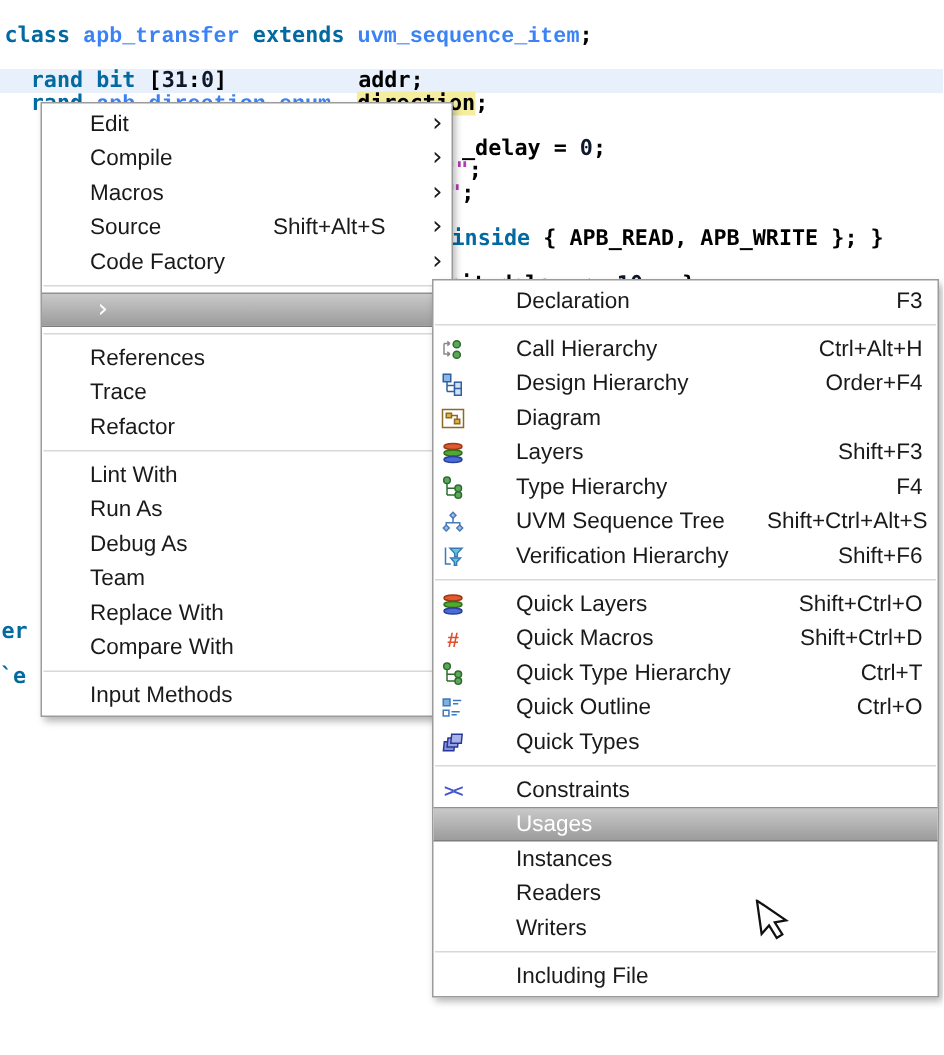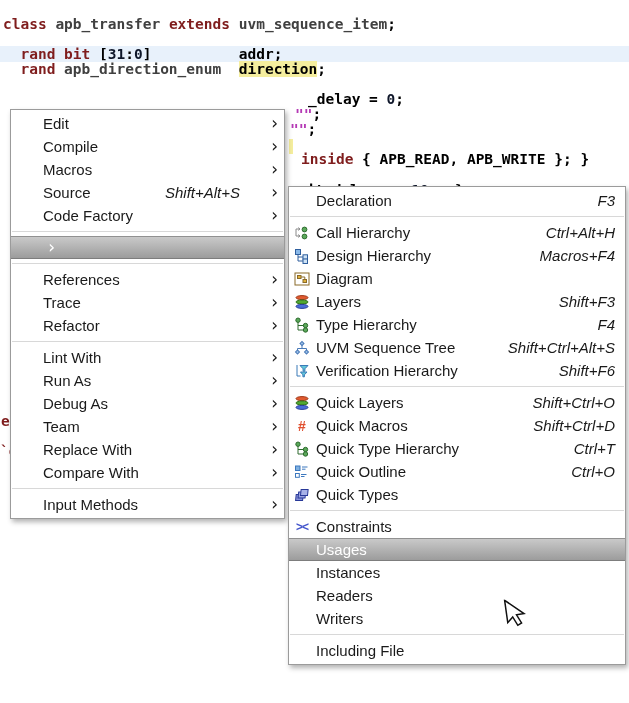--- a/index.html
+++ b/index.html
@@ -4,40 +4,40 @@
 <style>
   html,body{margin:0;padding:0;}
   #screen{position:relative;width:629px;height:703px;background:#ffffff;overflow:hidden;
           font-family:"Liberation Sans",sans-serif;}
 
   
   .code{position:absolute;font-family:"DejaVu Sans Mono",monospace;font-weight:bold;
         font-size:14.5px;line-height:15px;white-space:pre;color:#000;z-index:1;}
   #main-code{left:3px;top:2px;}
   .codeline{height:15px;}
-  .kw{color:#7f1d1d;}
-  .ty{color:#404040;}
+  .kw{color:#0369a1;}
+  .ty{color:#3b82f6;font-family:Liberation Mono, monospace;}
   .num{color:#0f172a;}
   .str{color:#b53ab5;}
   .pl{color:#000000;}
   .occ{background:#f5ee9e;}
   #line4-bg{position:absolute;left:0;top:46px;width:629px;height:16px;background:#e8f1fb;z-index:0;}
   #occ-sliver{position:absolute;left:289px;top:139px;width:4px;height:15px;background:#f5ee9e;z-index:1;}
 
   
   .menu{position:absolute;background:#ffffff;border:1px solid #9b9b9b;
         box-shadow:2px 3px 5px rgba(0,0,0,0.30);padding:2px 0;box-sizing:border-box;}
-  #left-menu{left:10px;top:68px;width:275px;z-index:10;margin-top:41px;}
+  #left-menu{left:27px;top:68px;width:275px;z-index:10;}
   #sub-menu{left:288px;top:186px;width:338px;z-index:20;}
 
   .mi{height:23px;display:flex;align-items:center;font-size:15px;color:#1a1a1a;
       padding:0 6px 0 32px;box-sizing:border-box;}
-  #sub-menu .mi{padding:0 10px 0 5px;}
+  #sub-menu .mi{padding:0 10px 0 5px;gap:28px;}
   .ml{flex:1;white-space:nowrap;}
-  .ms{white-space:nowrap;font-style:italic;}
+  .ms{white-space:nowrap;}
   #left-menu .ms:not(:empty){margin-right:26px;}
   .ma{width:12px;text-align:right;font-size:17px;line-height:1;color:#1a1a1a;
       font-family:"DejaVu Sans",sans-serif;}
   .sic{width:16px;height:16px;margin-right:6px;flex:none;display:flex;
        align-items:center;justify-content:center;}
   .sic svg{display:block;}
   .hl{background:linear-gradient(#c9c9c9,#9c9c9c);color:#ffffff;
       border-top:1px solid #919191;border-bottom:1px solid #7d7d7d;}
   .hl .ma{color:#ffffff;}
   .sep{border-top:1px solid #d8d8d8;margin:4px 1px;height:0;}
@@ -173,21 +173,21 @@
     <div class="mi">
         <span class="sic">
           <svg width="16" height="16" viewBox="0 0 16 16" fill="none">
             <rect x="1.5" y="1.5" width="5" height="5" fill="#89b8e8" stroke="#2f5f9e"></rect>
             <path d="M4 6.5 V13 M4 9 H9 M4 13 H9" stroke="#2f5f9e"></path>
             <rect x="9" y="6.8" width="4.5" height="4.5" fill="#cfe3f5" stroke="#2f5f9e"></rect>
             <rect x="9" y="11" width="4.5" height="4.5" fill="#cfe3f5" stroke="#2f5f9e"></rect>
           </svg>
         </span>
         <span class="ml">Design Hierarchy</span>
-        <span class="ms">Macros+F4</span>
+        <span class="ms">Order+F4</span>
       </div>
     <div class="mi">
         <span class="sic">
           <svg width="16" height="16" viewBox="0 0 16 16" fill="none">
             <rect x="1" y="2" width="14" height="12" stroke="#8a6a28"></rect>
             <rect x="3.5" y="4.5" width="3.5" height="3" fill="#e0b23c" stroke="#8a6a28"></rect>
             <rect x="9" y="8.5" width="3.5" height="3" fill="#e0b23c" stroke="#8a6a28"></rect>
             <path d="M7 6 H10.8 V8.5" stroke="#8a6a28"></path>
           </svg>
         </span>

